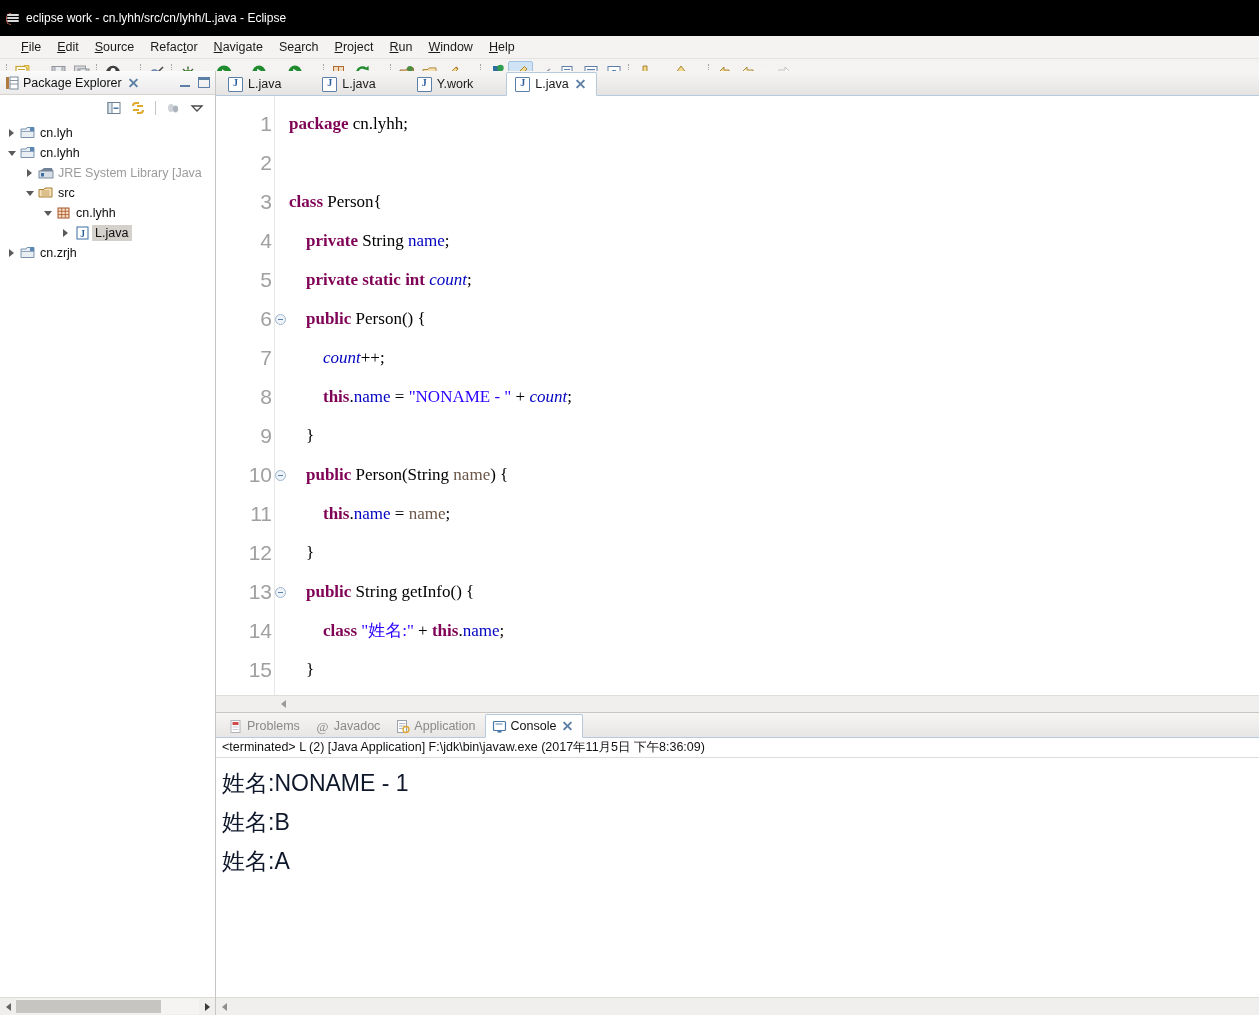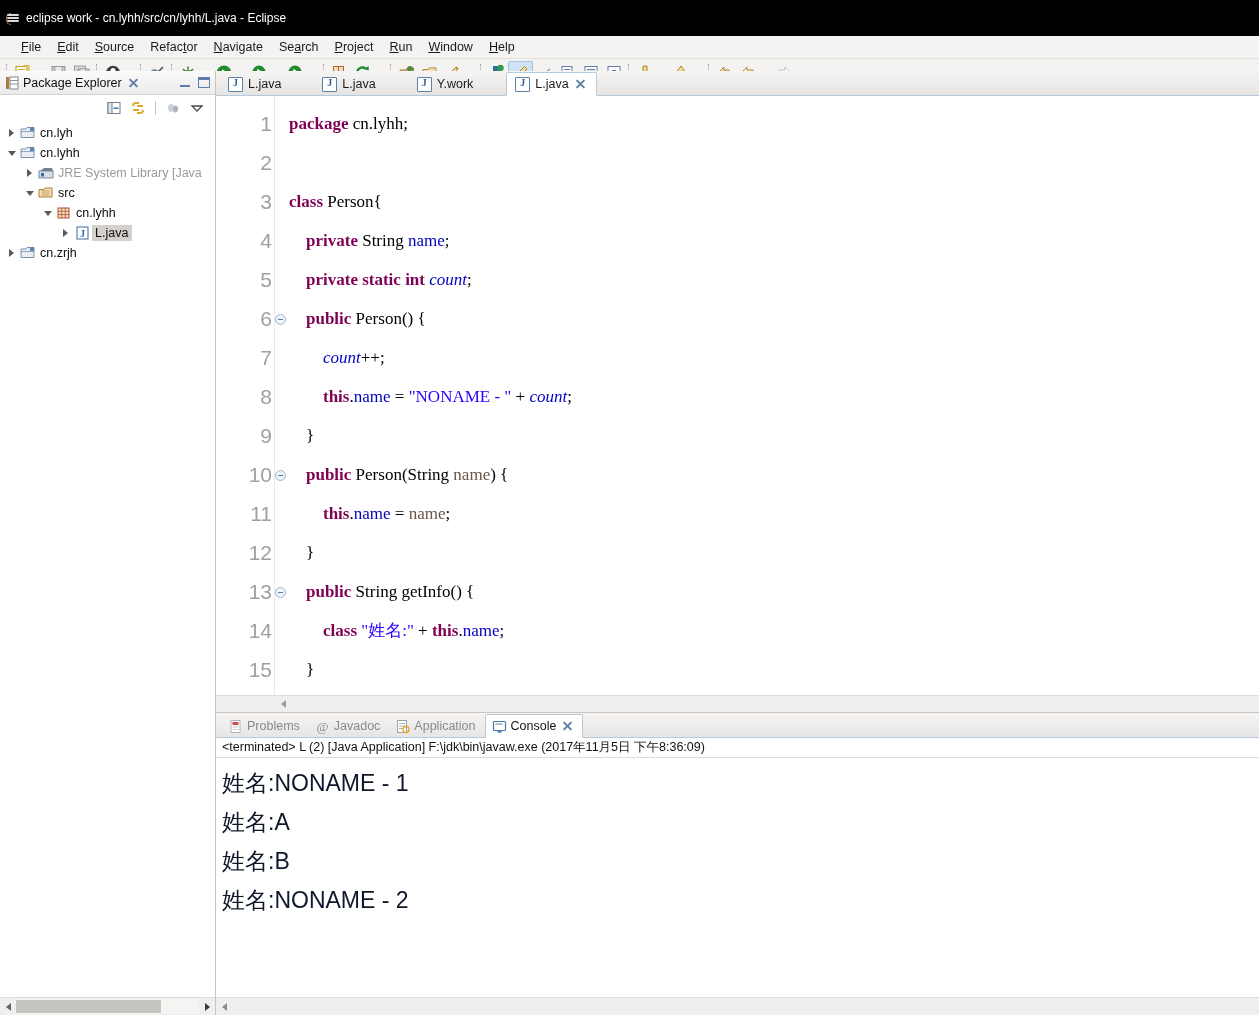--- a/index.html
+++ b/index.html
@@ -900,23 +900,22 @@
           </div>
           <span>Console</span>
           <div class="ctab-close"></div>
         </div>
       </div>
 
       <div class="cheader">&lt;terminated&gt; L (2) [Java Application] F:\jdk\bin\javaw.exe (2017年11月5日 下午8:36:09)</div>
 
       <div class="cbody">
         <div class="cline-out">姓名:NONAME - 1</div>
+        <div class="cline-out">姓名:B</div>
         <div class="cline-out">姓名:A</div>
-        <div class="cline-out">姓名:B</div>
-        <div class="cline-out">姓名:NONAME - 2</div>
       </div>
 
       <div class="c-hscroll">
         <div class="c-hs-arrow"></div>
       </div>
     </div>
   </div>
 </div>
 
 </body></html>

